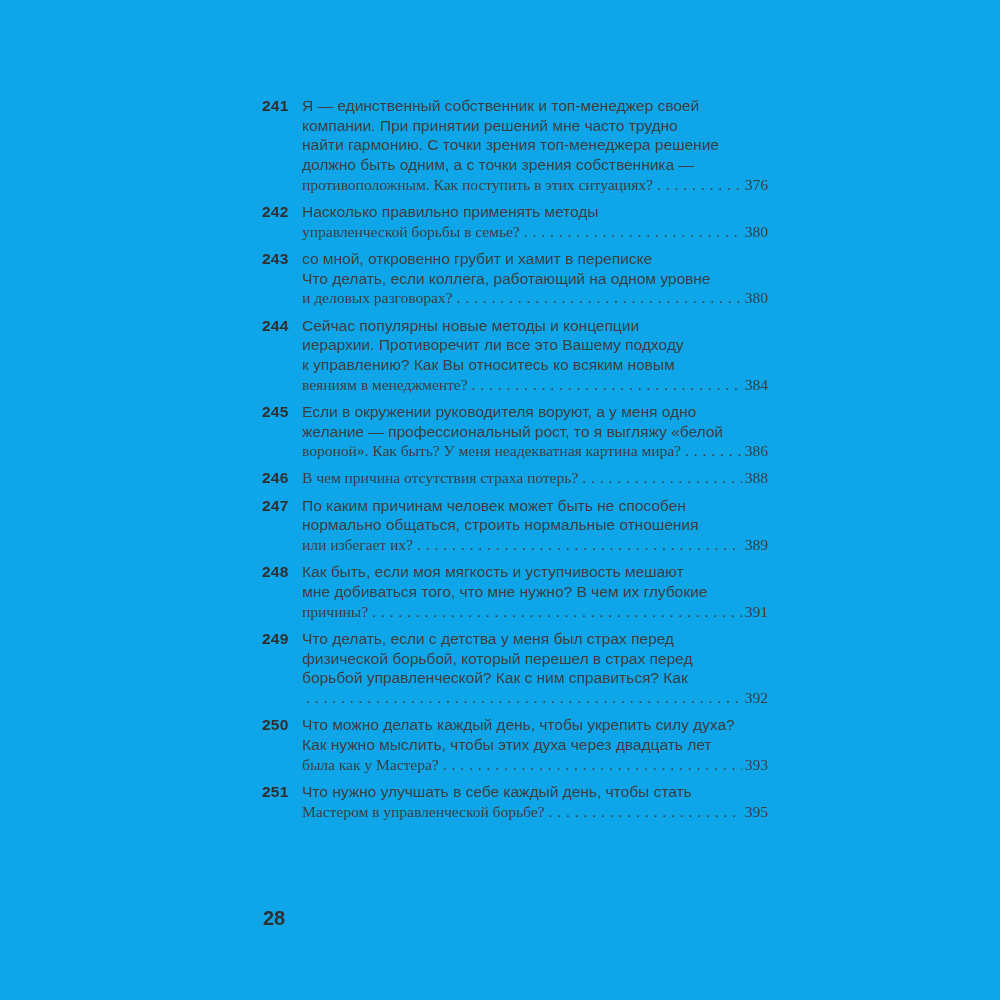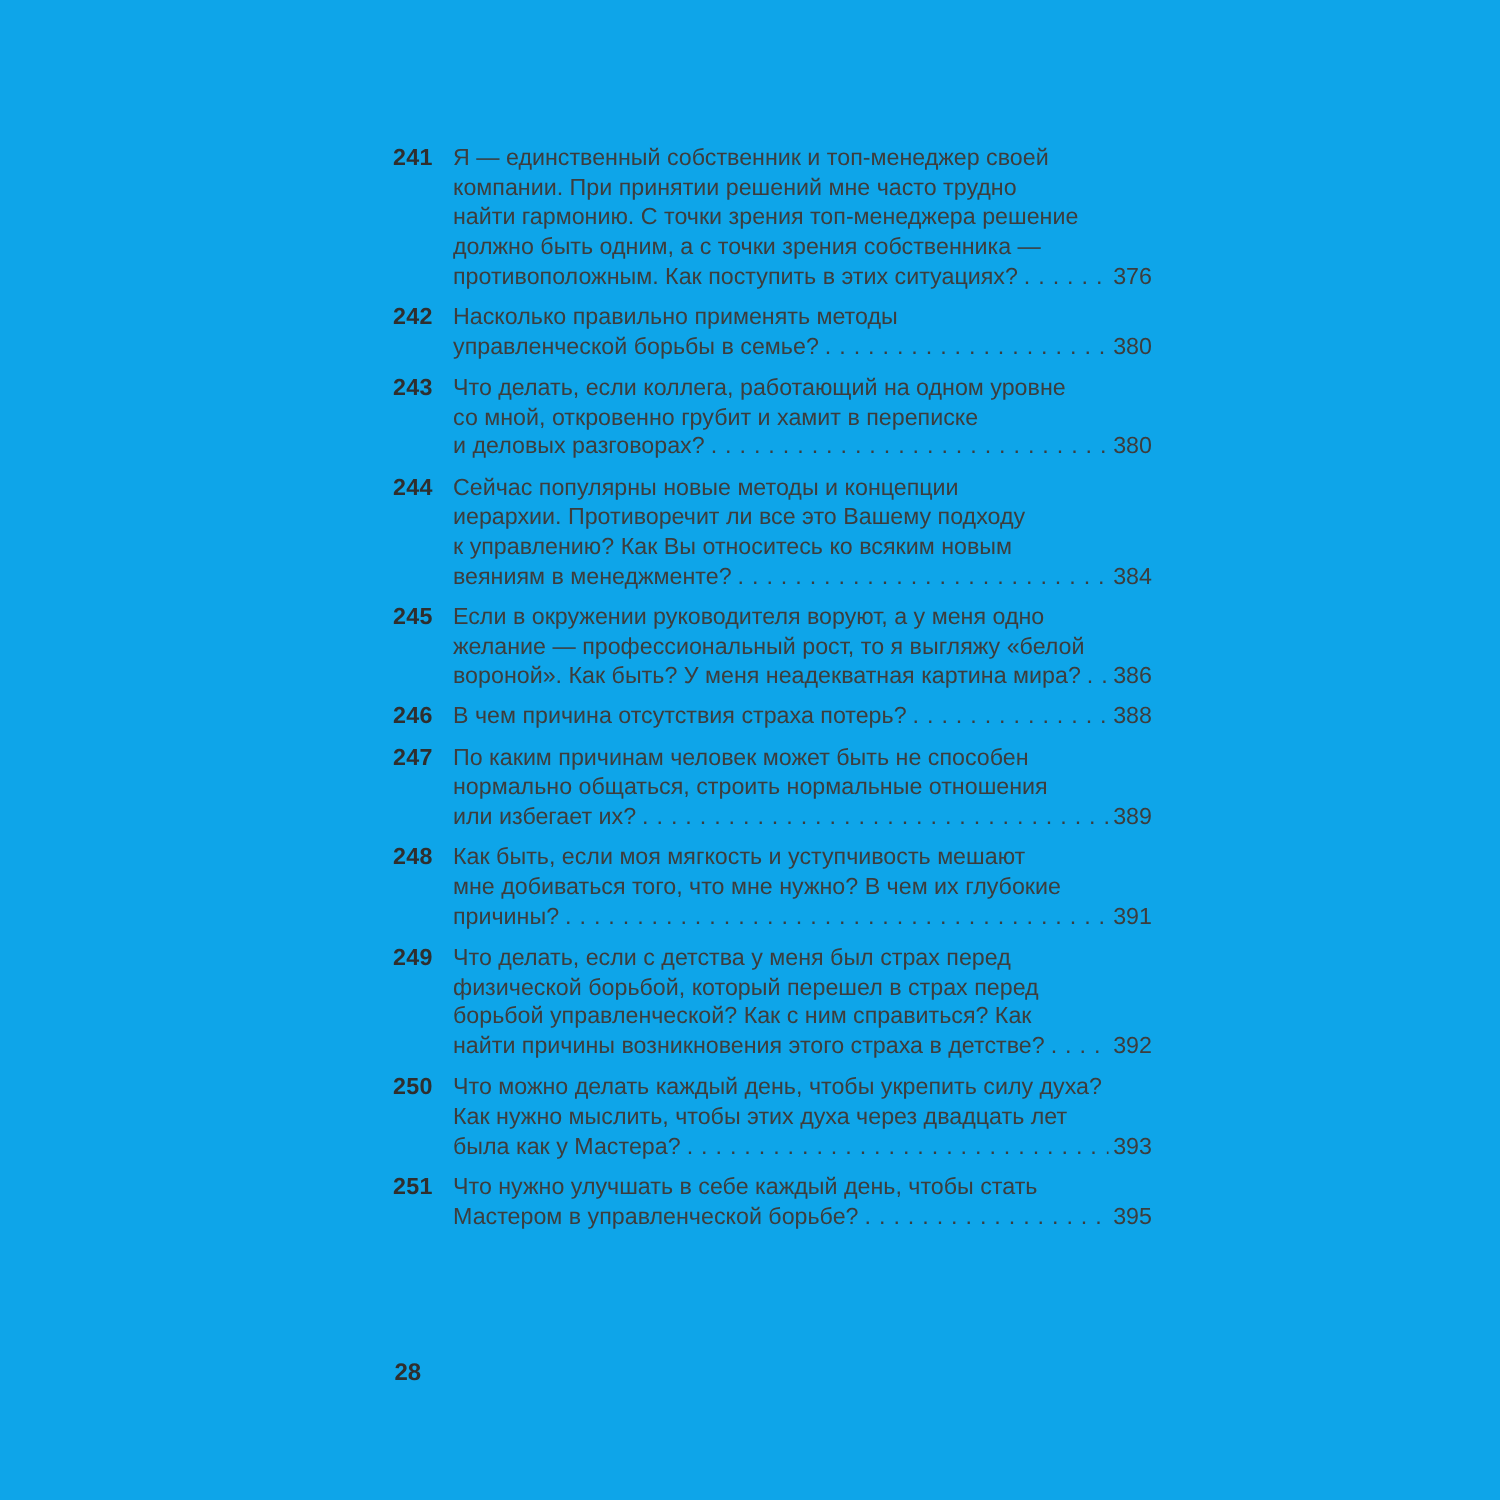--- a/index.html
+++ b/index.html
@@ -40,20 +40,21 @@
   .body {
     flex: 1;
     min-width: 0;
   }
   .line {
     white-space: nowrap;
   }
   .line.last {
     display: flex;
     align-items: center;
+    font-family: Liberation Serif, serif;
   }
   .txt {
     flex: none;
     white-space: nowrap;
   }
   .leader {
     flex: 1;
     overflow: hidden;
     white-space: nowrap;
     margin: 0 3px 0 4px;
@@ -61,21 +62,21 @@
     color: #3d3d3d;
   }
   .pg {
     flex: none;
     white-space: nowrap;
   }
   .folio {
     position: absolute;
     left: 263px;
     top: 907px;
-    font-size: 16px;
+    font-size: 20px;
     font-weight: 700;
     color: #2f2f2f;
   }
 </style>
 </head>
 <body>
 
 <div class="page">
   <main class="toc" id="toc">
   <div class="entry">
@@ -101,22 +102,22 @@
             <span class="txt">управленческой борьбы в семье?</span>
             <span class="leader">. . . . . . . . . . . . . . . . . . . . . . . . . . . . . . . . . . . . . . . . . . . . . . . . . . . . . . . . . . . . . . . . . . . . . . . . . . . . . . . . . . . . . . . . . . . . . . . . . . . . . . . . . . . . . . . . . . . . . . . . </span>
             <span class="pg">380</span>
           </div>
         </div>
   </div>
 
   <div class="entry">
     <div class="num">243</div>
     <div class="body">
+          <div class="line">со мной, откровенно грубит и хамит в переписке</div>
           <div class="line">Что делать, если коллега, работающий на одном уровне</div>
-          <div class="line">со мной, откровенно грубит и хамит в переписке</div>
           <div class="line last">
             <span class="txt">и деловых разговорах?</span>
             <span class="leader">. . . . . . . . . . . . . . . . . . . . . . . . . . . . . . . . . . . . . . . . . . . . . . . . . . . . . . . . . . . . . . . . . . . . . . . . . . . . . . . . . . . . . . . . . . . . . . . . . . . . . . . . . . . . . . . . . . . . . . . . </span>
             <span class="pg">380</span>
           </div>
         </div>
   </div>
 
   <div class="entry">
     <div class="num">244</div>
@@ -182,21 +183,20 @@
         </div>
   </div>
 
   <div class="entry">
     <div class="num">249</div>
     <div class="body">
           <div class="line">Что делать, если с детства у меня был страх перед</div>
           <div class="line">физической борьбой, который перешел в страх перед</div>
           <div class="line">борьбой управленческой? Как с ним справиться? Как</div>
           <div class="line last">
-            <span class="txt">найти причины возникновения этого страха в детстве?</span>
             <span class="leader">. . . . . . . . . . . . . . . . . . . . . . . . . . . . . . . . . . . . . . . . . . . . . . . . . . . . . . . . . . . . . . . . . . . . . . . . . . . . . . . . . . . . . . . . . . . . . . . . . . . . . . . . . . . . . . . . . . . . . . . . </span>
             <span class="pg">392</span>
           </div>
         </div>
   </div>
 
   <div class="entry">
     <div class="num">250</div>
     <div class="body">
           <div class="line">Что можно делать каждый день, чтобы укрепить силу духа?</div>

